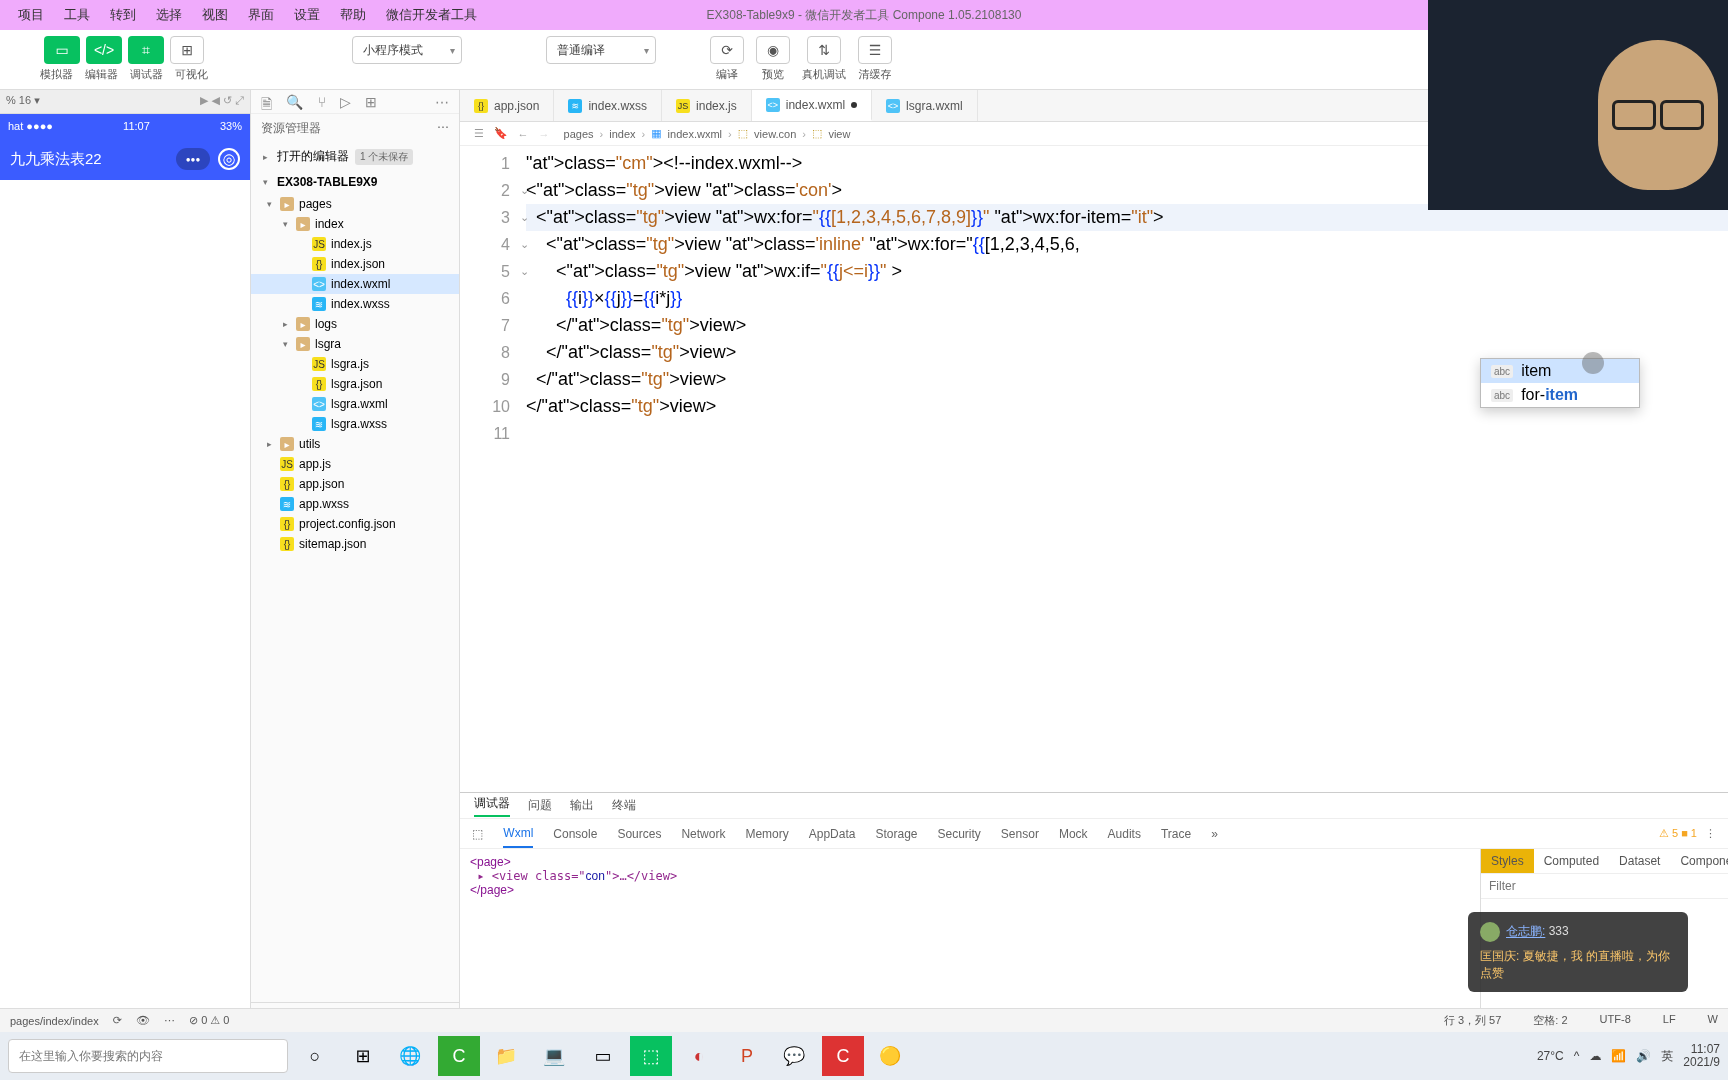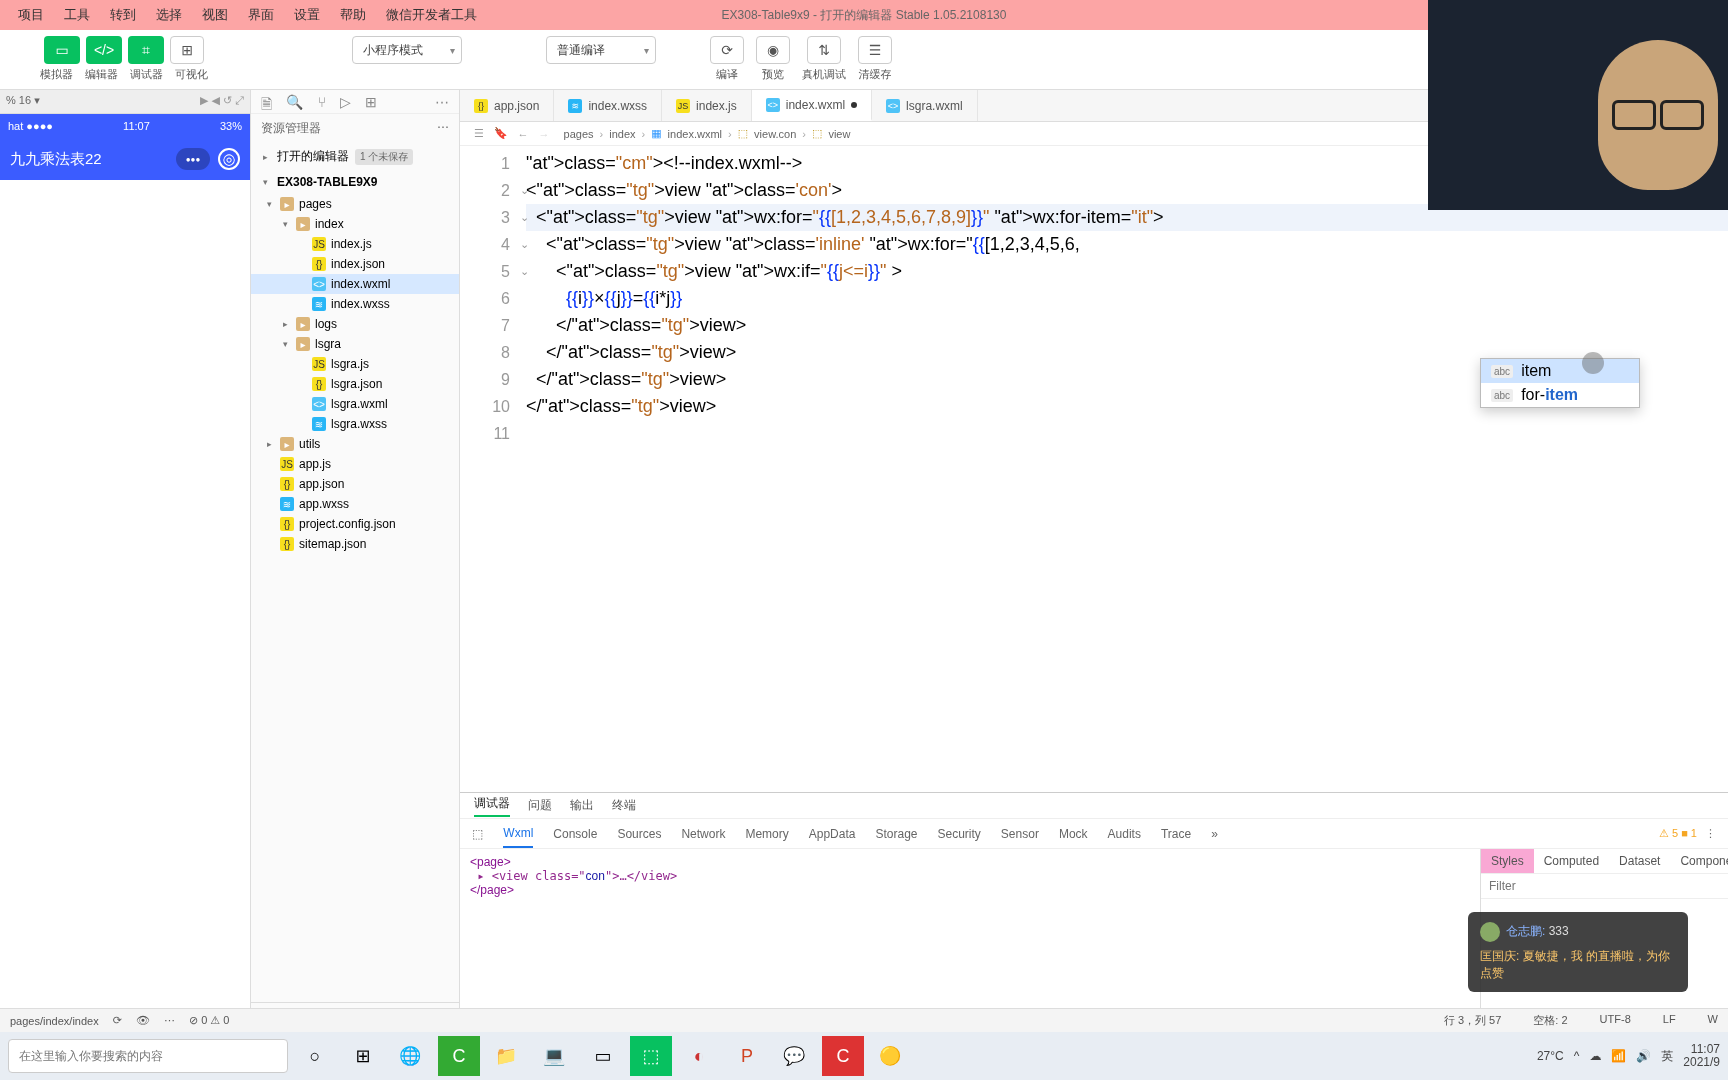--- a/index.html
+++ b/index.html
@@ -1,19 +1,19 @@
 <!DOCTYPE html>
 <html><head>
 <meta charset="utf-8">
 <style>
 * { margin:0; padding:0; box-sizing:border-box; font-family:"Microsoft YaHei",Arial,sans-serif; }
 body { width:1728px; height:1080px; background:#f0f0f0; overflow:hidden; position:relative; }
 
 
-.titlebar { height:30px; background:#fca5a5; display:flex; align-items:center; font-size:13px; color:#333; position:relative;text-align:right; }
+.titlebar { height:30px; background:#f0abfc; display:flex; align-items:center; font-size:13px; color:#333; position:relative;text-align:right; }
 .titlebar .menus { display:flex; gap:0; padding-left:8px; }
 .titlebar .menus span { padding:0 10px; cursor:default; }
 .titlebar .center { position:absolute; left:50%; transform:translateX(-50%); color:#666; font-size:12px; }
 
 
 .toolbar { height:60px; background:#fff; border-bottom:1px solid #ddd; display:flex; align-items:flex-start; padding:6px 10px 0 40px; gap:12px; }
 .tool-group { display:flex; flex-direction:column; align-items:center; gap:3px; }
 .tool-btns { display:flex; gap:6px; }
 .btn-green{ width:36px; height:28px; background:#07c160; border-radius:4px; display:flex; align-items:center; justify-content:center; color:#fff; font-size:14px;}
 .tool-label{ font-size:11px; color:#555;}
@@ -86,60 +86,60 @@
 .dev-tabs1{ height:26px; display:flex; gap:18px; padding:0 14px; align-items:center; font-size:12px; color:#555; border-bottom:1px solid #eee;}
 .dev-tabs1 .a{ color:#222; border-bottom:2px solid #07c160; padding-bottom:3px;}
 .dev-tabs2{ height:30px; display:flex; align-items:center; padding:0 12px; font-size:12px; color:#666; border-bottom:1px solid #eee; gap:20px;}
 .dev-tabs2 .a{ color:#1a73e8; border-bottom:2px solid #1a73e8; padding:6px 0;}
 .dev-tabs2 .warnchip{ margin-left:auto; display:flex; gap:8px; font-size:11px;}
 .dev-body{ flex:1; display:flex;}
 .dev-left{ flex:1; font-family:Consolas,monospace; font-size:12px; padding:6px 10px; color:#93288e;}
 .dev-right{ width:248px; border-left:1px solid #ddd; font-size:12px;}
 .dev-right .rtabs{ display:flex; border-bottom:1px solid #eee;}
 .dev-right .rtabs span{ padding:5px 10px; color:#555;}
-.dev-right .rtabs .a{ background:#f9a8d4;}
+.dev-right .rtabs .a{ background:#eab308;}
 .dev-right input{ width:100%; border:none; border-bottom:1px solid #eee; padding:5px 8px; font-size:12px;}
 .sb{ position:absolute; left:0; right:0; bottom:48px; height:24px; background:#f4f4f4; border-top:1px solid #ddd; display:flex; align-items:center; font-size:11px; color:#555; padding:0 10px; gap:14px;}
 .sb .r{ margin-left:auto; display:flex; gap:32px;}
 
 
 .taskbar{ position:absolute; left:0; right:0; bottom:0; height:48px; background:#e8edf3; display:flex; align-items:center; padding:0 8px; gap:6px; font-size:12px;}
 .taskbar .search{ width:280px; height:34px; background:#fff; border-radius:4px; display:flex; align-items:center; padding:0 10px; color:#777; border:1px solid #ccc;}
 .taskbar .ti{ width:42px; height:40px; display:flex; align-items:center; justify-content:center; font-size:18px;}
 .taskbar .tray{ margin-left:auto; display:flex; align-items:center; gap:10px; color:#444; font-size:12px;}
 
 
 .cam{ position:absolute; right:0; top:0; width:300px; height:210px; background:#1b2330;}
 .cam .face{ position:absolute; right:10px; top:40px; width:120px; height:150px; background:#c9a57a; border-radius:60px 60px 50px 50px;}
 .cam .glasses{ position:absolute; right:24px; top:100px; width:92px; height:24px;}
 .cam .glasses::before,.cam .glasses::after{content:"";position:absolute;width:38px;height:24px;border:3px solid #222;border-radius:6px;}
 .cam .glasses::after{ right:0;}
 
 
 .chat{ position:absolute; right:40px; bottom:88px; width:220px; background:rgba(40,40,40,.88); border-radius:6px; padding:10px 12px; color:#ddd; font-size:12px;}
-.chat .n{ color:#8ab4ff;}
+.chat .n{ color:#8ab4ff;text-decoration:underline;}
 .chat .m{ color:#f9c56a; margin-top:6px; line-height:1.4;}
 .chat .av{ width:20px; height:20px; border-radius:50%; background:#8a6; display:inline-block; vertical-align:middle; margin-right:6px;}
 </style>
 </head>
 <body>
 
 <div class="titlebar">
   <div class="menus">
     <span>项目</span>
     <span>工具</span>
     <span>转到</span>
     <span>选择</span>
     <span>视图</span>
     <span>界面</span>
     <span>设置</span>
     <span>帮助</span>
     <span>微信开发者工具</span>
   </div>
-  <div class="center">EX308-Table9x9 - 打开的编辑器 Stable 1.05.2108130</div>
+  <div class="center">EX308-Table9x9 - 微信开发者工具 Compone 1.05.2108130</div>
 </div>
 
 <div class="toolbar">
   <div class="tool-group">
     <div class="tool-btns">
       <div class="btn-green">▭</div>
       <div class="btn-green">&lt;/&gt;</div>
       <div class="btn-green">⌗</div>
       <div class="icon-btn">⊞</div>
     </div>

